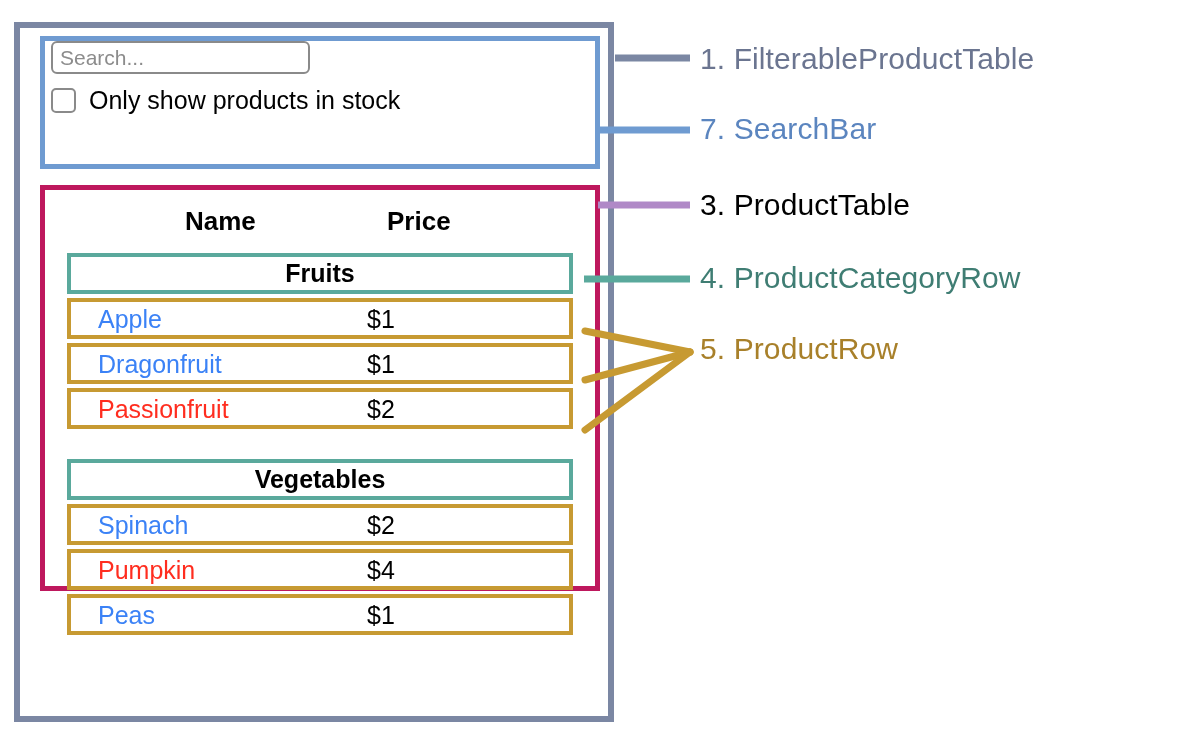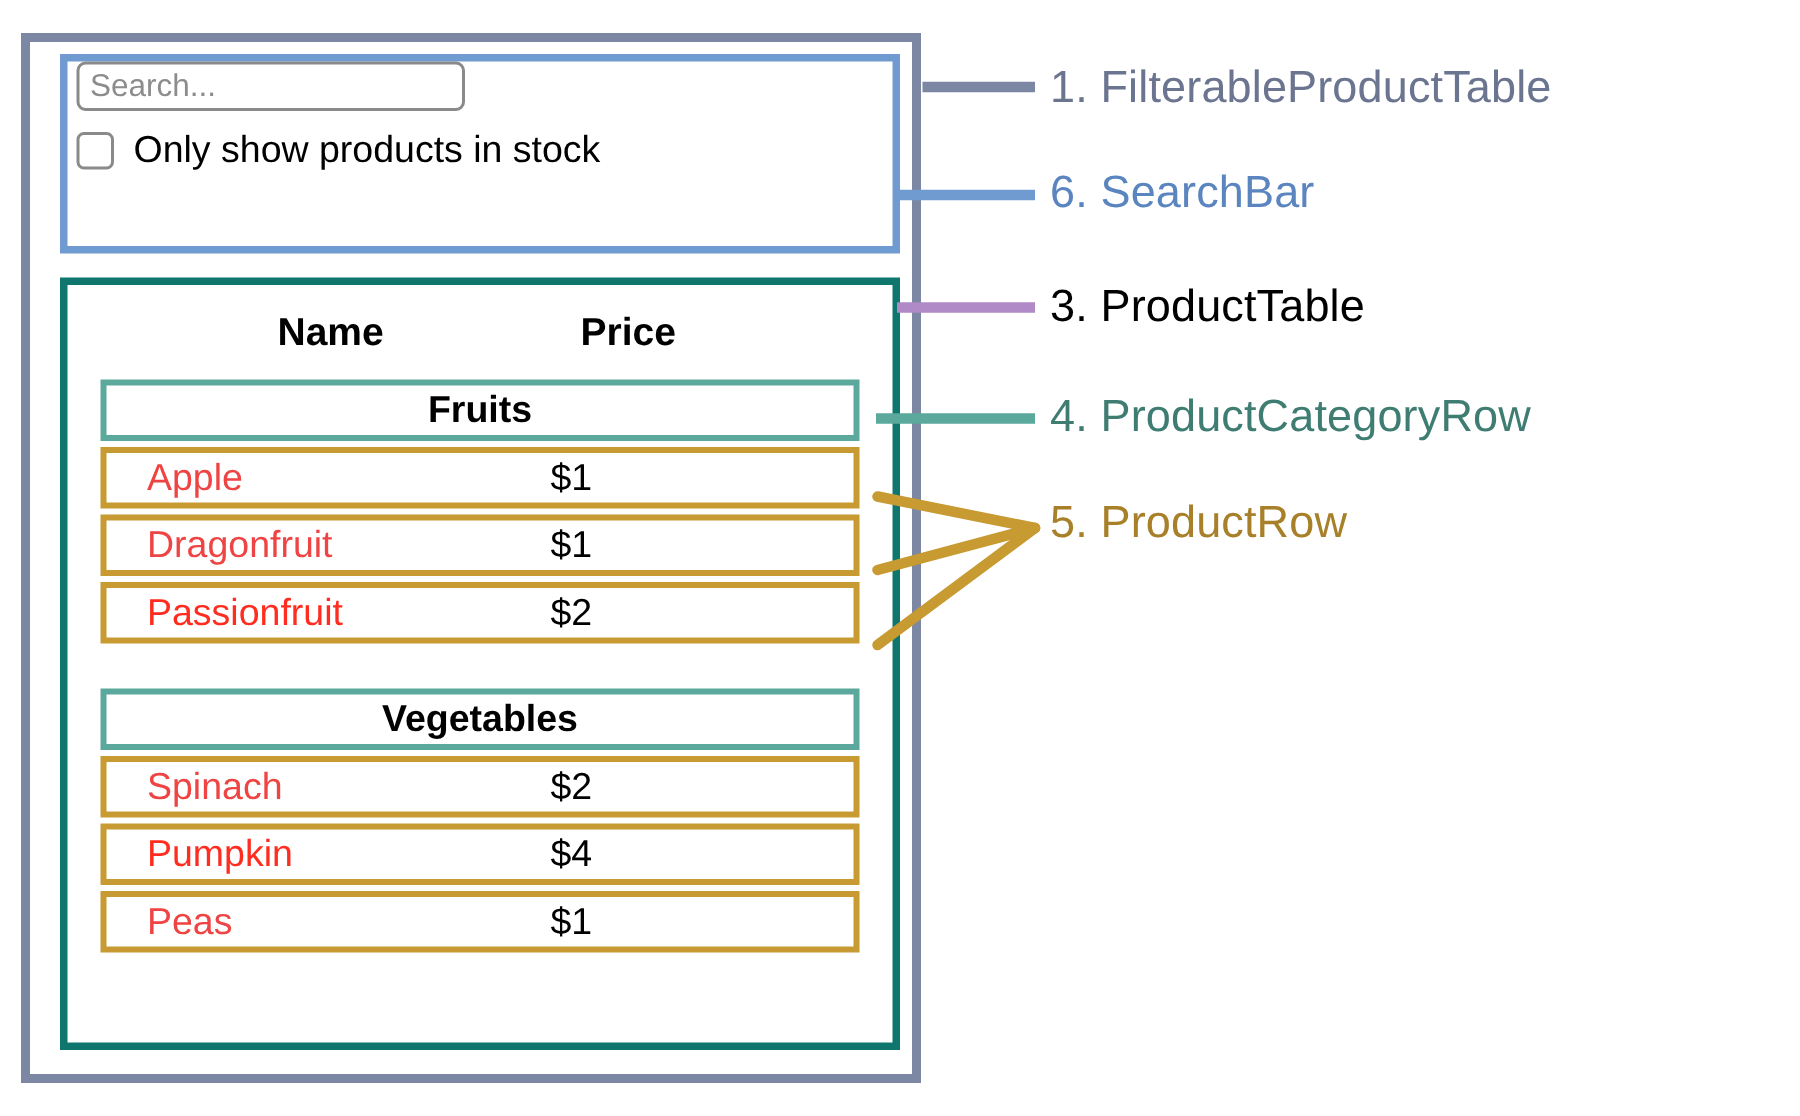--- a/index.html
+++ b/index.html
@@ -102,22 +102,22 @@
     white-space: nowrap;
     font-family: "Liberation Sans", sans-serif;
   }
 
   
   .product-table {
     position: absolute;
     left: 40px;
     top: 185px;
     width: 560px;
-    height: 515px;
-    border: 5px solid #0f766e;
+    height: 406px;
+    border: 5px solid #be185d;
     box-sizing: border-box;
     background: #ffffff;
   }
 
   .table-header {
     position: absolute;
     left: 0;
     top: 16px;
     width: 100%;
     height: 34px;
@@ -176,21 +176,21 @@
     background: #ffffff;
     margin-bottom: 4px;
   }
   .product-row .pr-name {
     position: absolute;
     left: 27px;
     top: 50%;
     transform: translateY(-50%);
     font-size: 25px;
     line-height: 1;
-    color: #ef4444;
+    color: #3b82f6;
     white-space: nowrap;
   }
   .product-row .pr-price {
     position: absolute;
     left: 296px;
     top: 50%;
     transform: translateY(-50%);
     font-size: 25px;
     line-height: 1;
     color: #000000;
@@ -296,18 +296,18 @@
     <line x1="598" y1="205" x2="690" y2="205" stroke="#b089c7" stroke-width="7" stroke-linecap="butt"></line>
 
     <line x1="584" y1="279" x2="690" y2="279" stroke="#5aa99c" stroke-width="7" stroke-linecap="butt"></line>
 
     <line x1="585" y1="331" x2="690" y2="352" stroke="#c79a32" stroke-width="7" stroke-linecap="round"></line>
     <line x1="585" y1="380" x2="690" y2="352" stroke="#c79a32" stroke-width="7" stroke-linecap="round"></line>
     <line x1="585" y1="430" x2="690" y2="352" stroke="#c79a32" stroke-width="7" stroke-linecap="round"></line>
   </svg>
 
   <div class="ann-label ann-1">1. FilterableProductTable</div>
-  <div class="ann-label ann-2">6. SearchBar</div>
+  <div class="ann-label ann-2">7. SearchBar</div>
   <div class="ann-label ann-3">3. ProductTable</div>
   <div class="ann-label ann-4">4. ProductCategoryRow</div>
   <div class="ann-label ann-5">5. ProductRow</div>
 
 </div>
 
 </body></html>

